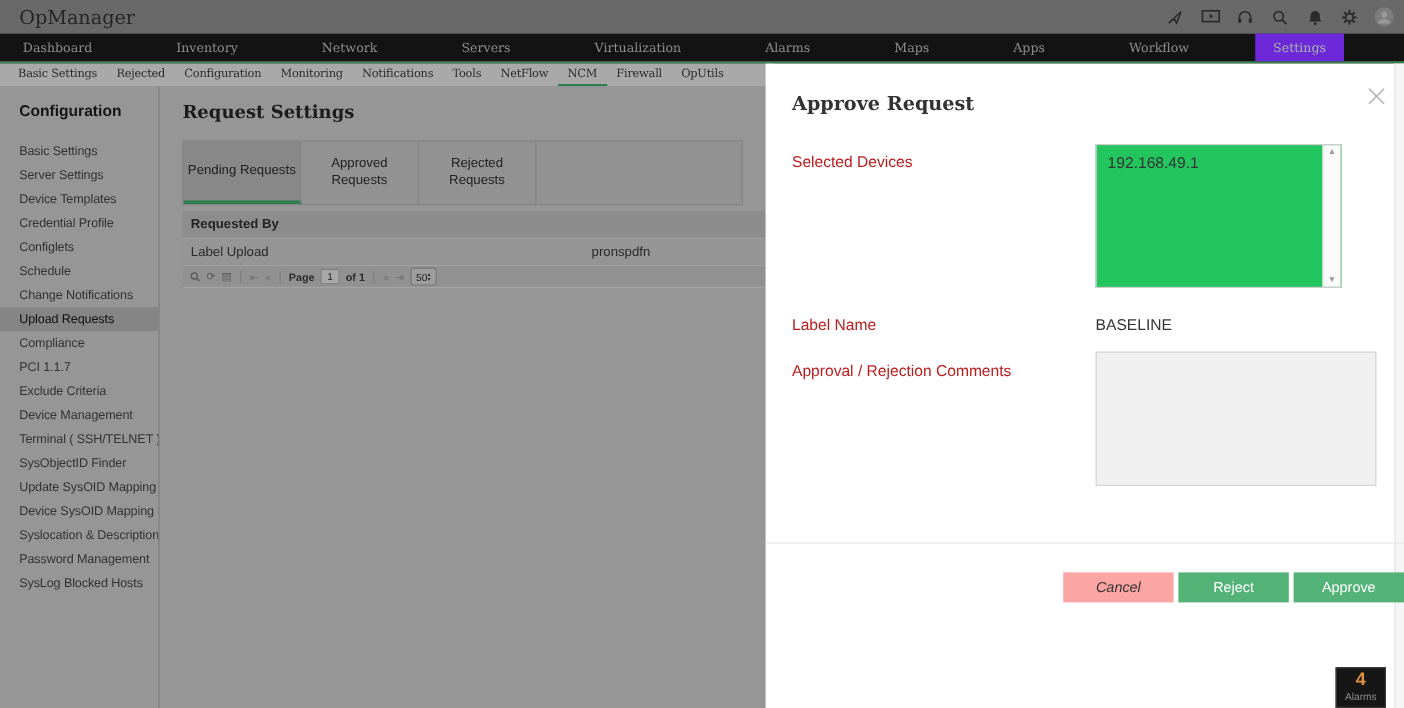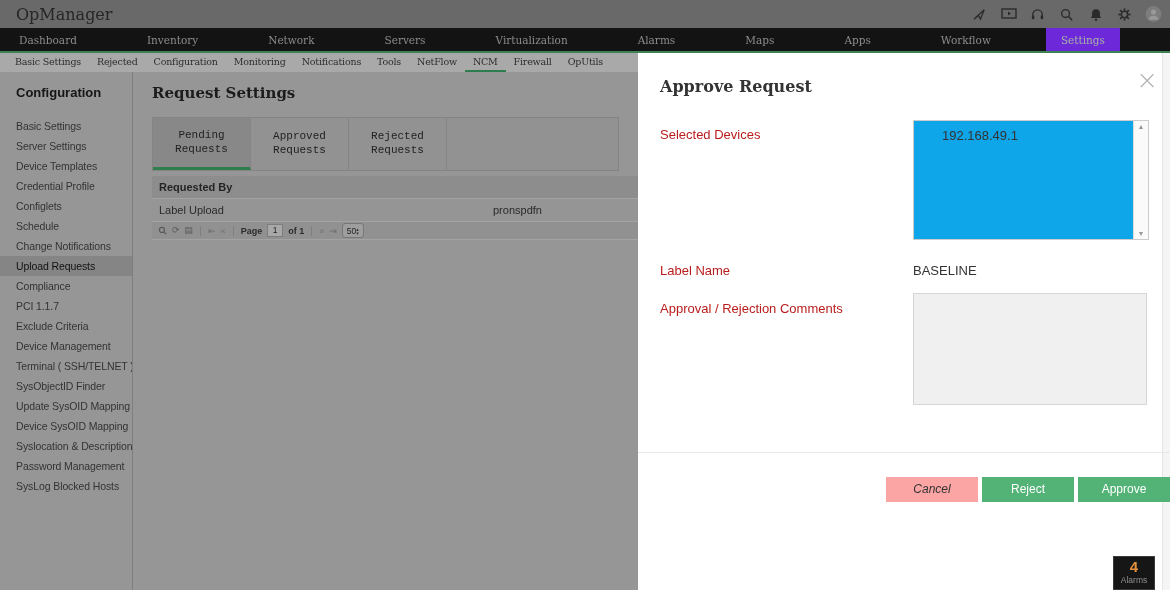--- a/index.html
+++ b/index.html
@@ -40,21 +40,21 @@
   .side-item.active{background:#858585;color:#111;}
 
   
   .main{position:absolute;left:133px;top:0;right:0;bottom:0;}
   .main-title{position:absolute;left:19px;top:12px;font-family:"DejaVu Serif",serif;
               font-size:15px;font-weight:bold;color:#1c1c1c;}
   .tabs{position:absolute;left:19px;top:45px;width:467px;height:54px;background:#929292;
         border:1px solid #848484;display:flex;box-sizing:border-box;}
   .tab{width:98px;box-sizing:border-box;border-right:1px solid #848484;display:flex;
        align-items:center;justify-content:center;text-align:center;
-       font-family:Liberation Mono, monospace;font-size:11px;color:#222;padding:0 14px;line-height:1.25;}
+       font-family:Liberation Sans, sans-serif;font-size:11px;color:#222;padding:0 14px;line-height:1.25;}
   .tab.active{background:#888;border-bottom:3px solid #2f7e4e;padding:0 2px;}
 
   .table{position:absolute;left:19px;top:104px;right:0;}
   .thead{display:flex;height:22px;background:#8d8d8d;border-bottom:1px solid #a3a3a3;align-items:center;}
   .th{font-size:11px;color:#242424;font-weight:bold;}
   .thead .th:first-child,.trow .td:first-child{width:334px;padding-left:7px;flex:none;}
   .thead .th:last-child,.trow .td:last-child{flex:1;}
   .trow{display:flex;height:22px;align-items:center;background:#959595;border-bottom:1px solid #a3a3a3;}
   .td{font-size:11px;color:#2a2a2a;}
 
@@ -72,22 +72,22 @@
 
   
   .modal{position:absolute;left:638px;top:53px;width:532px;height:537px;background:#fff;}
   .modal-scroll-strip{position:absolute;right:0;top:0;bottom:0;width:7px;background:#f5f5f5;
                       border-left:1px solid #e5e5e5;}
   .modal-title{position:absolute;left:22px;top:24px;font-family:"DejaVu Serif",serif;
                font-size:16px;font-weight:bold;color:#333;}
   .modal-close{position:absolute;right:12px;top:14px;font-size:26px;color:#b2b2b2;
                line-height:1;cursor:default;font-family:"DejaVu Sans",sans-serif;font-weight:200;}
   .fld-label{position:absolute;left:22px;font-size:13px;color:#b91c1c;}
-  .devices-box{position:absolute;left:275px;top:67px;width:236px;height:120px;background:#0ea5e9;
-               border:1px solid #ccc;box-sizing:border-box;padding-left:19px;}
+  .devices-box{position:absolute;left:275px;top:67px;width:205px;height:120px;background:#22c55e;
+               border:1px solid #ccc;box-sizing:border-box;}
   .devices-text{padding:7px 9px;font-size:13px;color:#333;}
   .dev-scroll{position:absolute;right:0;top:0;bottom:0;width:14px;background:#fafafa;
               border-left:1px solid #ddd;}
   .dev-arrow{position:absolute;left:0;right:0;text-align:center;font-size:7px;color:#999;}
   .fld-value{position:absolute;left:275px;font-size:13px;color:#333;}
   .comments-box{position:absolute;left:275px;top:240px;width:234px;height:112px;background:#f0f0f0;
                 border:1px solid #d6d6d6;box-sizing:border-box;font-size:13px;color:#333;padding:6px;}
   .modal-divider{position:absolute;left:0;right:0;top:399px;height:1px;background:#e8e8e8;}
   .modal-buttons{position:absolute;right:0;top:424px;display:flex;gap:4px;}
   .btn{height:25px;line-height:25px;width:92px;text-align:center;font-size:12px;border:none;}

